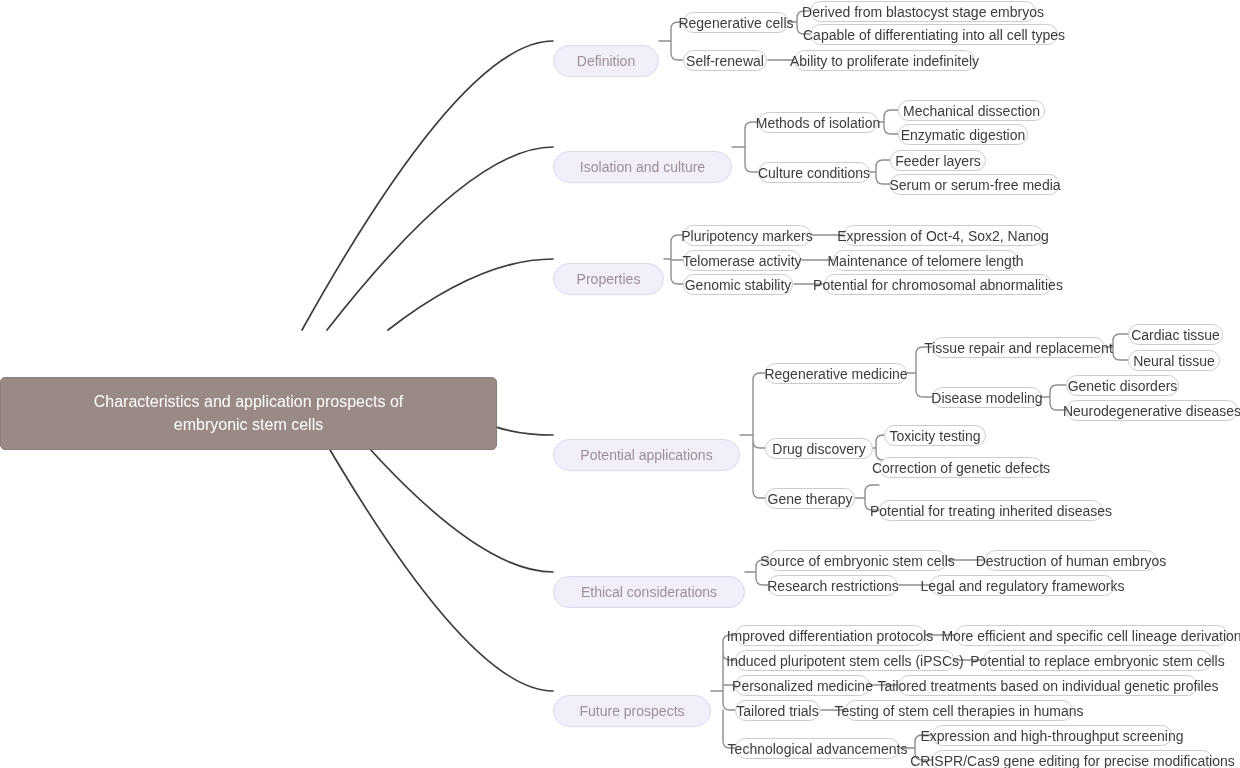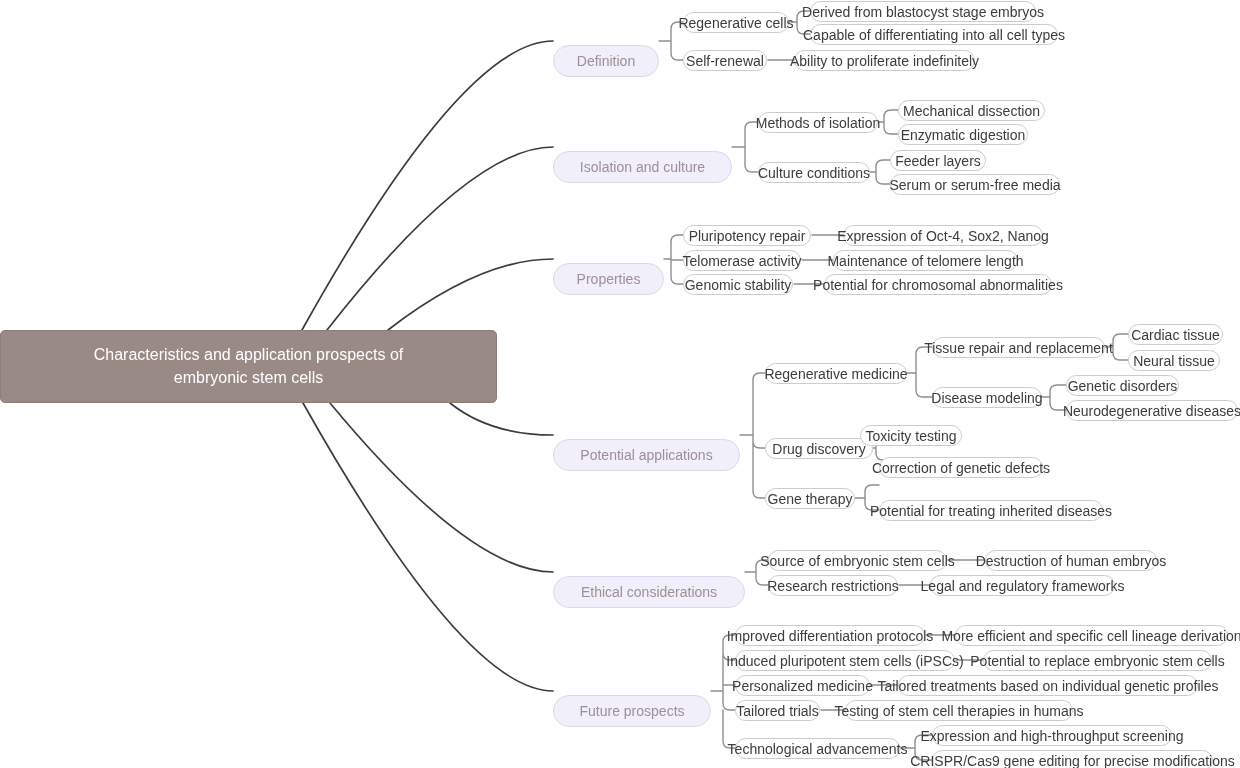--- a/index.html
+++ b/index.html
@@ -2,21 +2,21 @@
 <html><head>
 <meta charset="utf-8">
 <style>
   html,body{margin:0;padding:0;background:#ffffff;}
   #canvas{position:relative;width:1240px;height:768px;overflow:hidden;background:#ffffff;
           font-family:"Liberation Sans",sans-serif;}
   #links{position:absolute;left:0;top:0;}
   .node{position:absolute;box-sizing:border-box;display:flex;align-items:center;justify-content:center;
         white-space:nowrap;}
   .root{background:#9a8a85;border:1px solid #8d7d78;color:#ffffff;border-radius:5px;
-        font-size:16px;line-height:1.4;text-align:center;white-space:normal;padding:0 68px;}
+        font-size:16px;line-height:1.4;text-align:center;white-space:normal;padding:0 68px;margin-top:47px;}
   .l1{background:#f1effa;border:1.5px solid #ddd9ec;border-radius:16px;color:#9d8f94;
       font-size:14px;height:32px;margin-top:20px;}
   .leaf{background:#ffffff;border:1px solid #cccccc;border-radius:11px;color:#3c3c3c;
         font-size:14px;height:21px;}
 </style>
 </head>
 <body>
 
 <div id="canvas">
 
@@ -51,37 +51,37 @@
 
   <div class="node l1" style="left:553px;top:131px;width:179px">Isolation and culture</div>
   <div class="node leaf" style="left:758px;top:112px;width:120px">Methods of isolation</div>
   <div class="node leaf" style="left:898px;top:100px;width:147px">Mechanical dissection</div>
   <div class="node leaf" style="left:898px;top:124px;width:130px">Enzymatic digestion</div>
   <div class="node leaf" style="left:758px;top:162px;width:112px">Culture conditions</div>
   <div class="node leaf" style="left:890px;top:150px;width:96px">Feeder layers</div>
   <div class="node leaf" style="left:890px;top:174px;width:170px">Serum or serum-free media</div>
 
   <div class="node l1" style="left:553px;top:243px;width:111px">Properties</div>
-  <div class="node leaf" style="left:683px;top:225px;width:128px">Pluripotency repair</div>
+  <div class="node leaf" style="left:683px;top:225px;width:128px">Pluripotency markers</div>
   <div class="node leaf" style="left:843px;top:225px;width:200px">Expression of Oct-4, Sox2, Nanog</div>
   <div class="node leaf" style="left:683px;top:250px;width:118px">Telomerase activity</div>
   <div class="node leaf" style="left:833px;top:250px;width:185px">Maintenance of telomere length</div>
   <div class="node leaf" style="left:683px;top:274px;width:110px">Genomic stability</div>
   <div class="node leaf" style="left:824px;top:274px;width:228px">Potential for chromosomal abnormalities</div>
 
   <div class="node l1" style="left:553px;top:419px;width:187px">Potential applications</div>
   <div class="node leaf" style="left:765px;top:363px;width:142px">Regenerative medicine</div>
   <div class="node leaf" style="left:932px;top:337px;width:173px">Tissue repair and replacement</div>
   <div class="node leaf" style="left:1128px;top:324px;width:95px">Cardiac tissue</div>
   <div class="node leaf" style="left:1128px;top:350px;width:92px">Neural tissue</div>
   <div class="node leaf" style="left:932px;top:387px;width:110px">Disease modeling</div>
   <div class="node leaf" style="left:1066px;top:375px;width:113px">Genetic disorders</div>
   <div class="node leaf" style="left:1066px;top:400px;width:172px">Neurodegenerative diseases</div>
   <div class="node leaf" style="left:765px;top:438px;width:108px">Drug discovery</div>
-  <div class="node leaf" style="left:860px;top:425px;width:102px">Toxicity testing</div>
+  <div class="node leaf" style="left:884px;top:425px;width:102px">Toxicity testing</div>
   <div class="node leaf" style="left:765px;top:488px;width:90px">Gene therapy</div>
   <div class="node leaf" style="left:879px;top:457px;width:164px">Correction of genetic defects</div>
   <div class="node leaf" style="left:879px;top:500px;width:224px">Potential for treating inherited diseases</div>
 
   <div class="node l1" style="left:553px;top:556px;width:192px">Ethical considerations</div>
   <div class="node leaf" style="left:768px;top:550px;width:179px">Source of embryonic stem cells</div>
   <div class="node leaf" style="left:985px;top:550px;width:172px">Destruction of human embryos</div>
   <div class="node leaf" style="left:768px;top:575px;width:130px">Research restrictions</div>
   <div class="node leaf" style="left:930px;top:575px;width:185px">Legal and regulatory frameworks</div>
 

